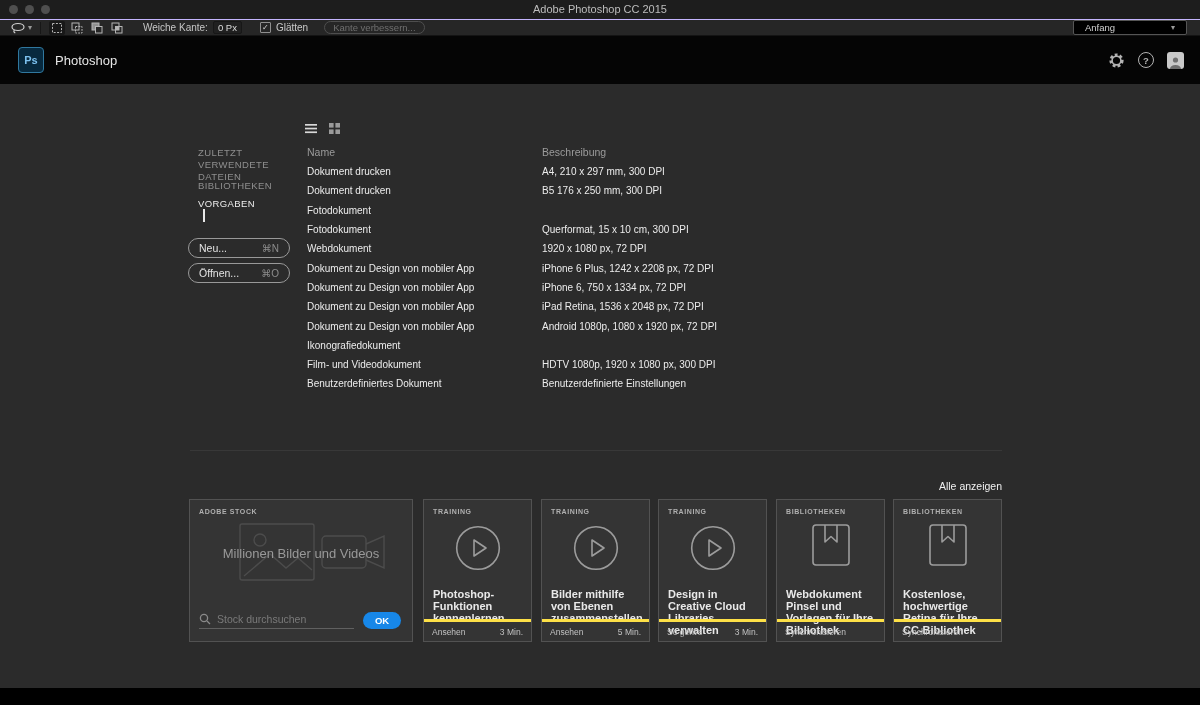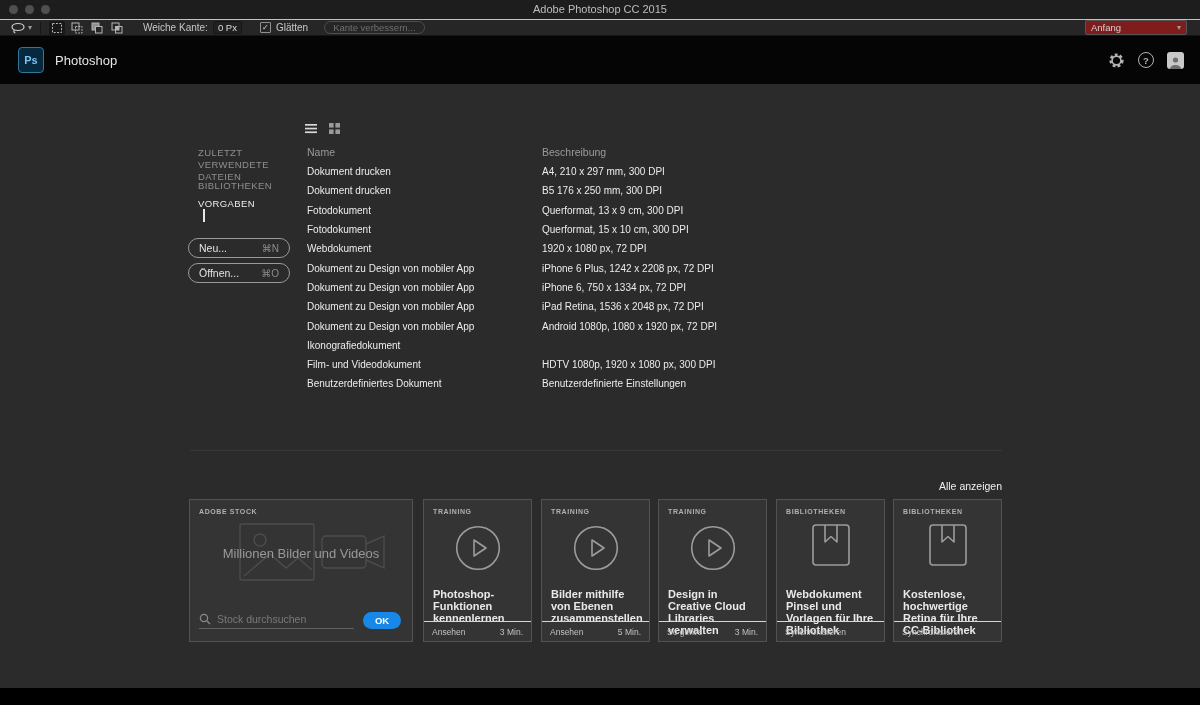--- a/index.html
+++ b/index.html
@@ -19,21 +19,21 @@
   .vsep{width:1px;height:12px;background:#171717;margin:0 8px;}
   .selgroup{display:flex;align-items:center;gap:4px;}
   .selbtn{width:16px;height:14px;display:flex;align-items:center;justify-content:center;border-radius:2px;cursor:pointer;}
   .selbtn.active{background:#181818;}
   .opt-label{margin-left:18px;color:#c6c6c6;}
   .opt-input{margin-left:5px;background:#202020;border:1px solid #171717;border-radius:2px;padding:0 4px;height:11px;line-height:11px;font-size:9.5px;color:#dcdcdc;cursor:text;}
   .cbx{margin-left:18px;width:9px;height:9px;border:1px solid #8f8f8f;border-radius:1px;display:flex;align-items:center;justify-content:center;cursor:pointer;}
   .cbx .check{font-size:8px;line-height:8px;color:#d8d8d8;}
   .cbx-label{margin-left:5px;}
   .refine{margin-left:16px;background:transparent;border:1px solid #4e4e4e;border-radius:7px;color:#6f6f6f;font-size:9.5px;padding:0 8px;height:13px;line-height:11px;cursor:default;font-family:inherit;}
-  .workspace{margin-left:auto;margin-right:13px;width:90px;height:13px;background:#7f1d1d;border:1px solid #555;border-radius:2px;display:flex;align-items:center;justify-content:space-between;padding:0 5px;font-size:9.5px;color:#d2d2d2;cursor:pointer;}
+  .workspace{margin-left:auto;margin-right:13px;width:90px;height:13px;background:#000000;border:1px solid #555;border-radius:2px;display:flex;align-items:center;justify-content:space-between;padding:0 11px;font-size:9.5px;color:#d2d2d2;cursor:pointer;}
 
   
   .appheader{position:absolute;left:0;top:36px;width:100%;height:48px;background:#050505;display:flex;align-items:center;padding:16px 16px;box-sizing:border-box;}
   .ps-logo{width:24px;height:24px;margin-left:2px;border:1px solid #30789f;border-radius:4px;background:#07293e;color:#7cc1ef;font-size:11px;font-weight:bold;display:flex;align-items:center;justify-content:center;flex:none;}
   .app-name{margin-left:11px;font-size:13px;color:#e6e6e6;}
   .header-icons{margin-left:auto;display:flex;align-items:center;gap:13px;}
   .hicon{cursor:pointer;display:flex;align-items:center;justify-content:center;}
   .help-circle{width:14px;height:14px;border:1.5px solid #b3b3b3;border-radius:50%;color:#b3b3b3;font-size:9.5px;font-weight:bold;display:flex;align-items:center;justify-content:center;}
   .avatar{width:17px;height:17px;background:#c9c9c9;border-radius:3px;display:flex;align-items:flex-end;justify-content:center;overflow:hidden;}
 
@@ -65,21 +65,21 @@
   .card-cat{position:absolute;top:8px;left:9px;font-size:7px;font-weight:bold;letter-spacing:.6px;color:#b0b0b0;}
   .stock-art{position:absolute;left:12px;top:14px;}
   .stock-headline{position:absolute;left:0;top:46px;width:100%;text-align:center;font-size:13px;color:#999;}
   .stock-search{position:absolute;left:9px;right:11px;bottom:12px;display:flex;align-items:center;justify-content:space-between;}
   .search-underline{display:flex;align-items:center;gap:6px;border-bottom:1px solid #606060;width:155px;padding-bottom:3px;}
   .stock-input{background:transparent;border:none;outline:none;color:#cfcfcf;font-size:10.5px;width:128px;padding:0;font-family:inherit;}
   .stock-input::placeholder{color:#7a7a7a;}
   .ok-btn{width:38px;height:17px;border:none;border-radius:9px;background:#1787e8;color:#fff;font-size:9.5px;font-weight:bold;display:flex;align-items:center;justify-content:center;cursor:pointer;font-family:inherit;}
   .card-icon{position:absolute;top:25px;left:0;width:100%;display:flex;justify-content:center;}
   .card-title{position:absolute;top:88px;left:9px;right:5px;font-size:11px;font-weight:bold;color:#e9e9e9;line-height:12px;}
-  .card-footer{position:absolute;left:0;right:0;bottom:0;height:19px;border-top:1px solid #fde047;display:flex;align-items:center;justify-content:space-between;padding:0 8px;font-size:8.5px;color:#c2c2c2;}
+  .card-footer{position:absolute;left:0;right:0;bottom:0;height:19px;border-top:3px solid #fde047;display:flex;align-items:center;justify-content:space-between;padding:0 8px;font-size:8.5px;color:#c2c2c2;}
 
   .bottombar{position:absolute;left:0;top:688px;width:100%;height:17px;background:#000;}
 </style>
 </head>
 <body>
 
 <div class="stage">
 
   <div class="titlebar">
     <div class="traffic">
@@ -200,21 +200,20 @@
     <div class="prow">
         <span class="pname">Dokument drucken</span>
         <span class="pdesc">A4, 210 x 297 mm, 300 DPI</span>
       </div>
     <div class="prow">
         <span class="pname">Dokument drucken</span>
         <span class="pdesc">B5 176 x 250 mm, 300 DPI</span>
       </div>
     <div class="prow">
         <span class="pname">Fotodokument</span>
-        <span class="pdesc">Querformat, 13 x 9 cm, 300 DPI</span>
       </div>
     <div class="prow">
         <span class="pname">Fotodokument</span>
         <span class="pdesc">Querformat, 15 x 10 cm, 300 DPI</span>
       </div>
     <div class="prow">
         <span class="pname">Webdokument</span>
         <span class="pdesc">1920 x 1080 px, 72 DPI</span>
       </div>
     <div class="prow">

